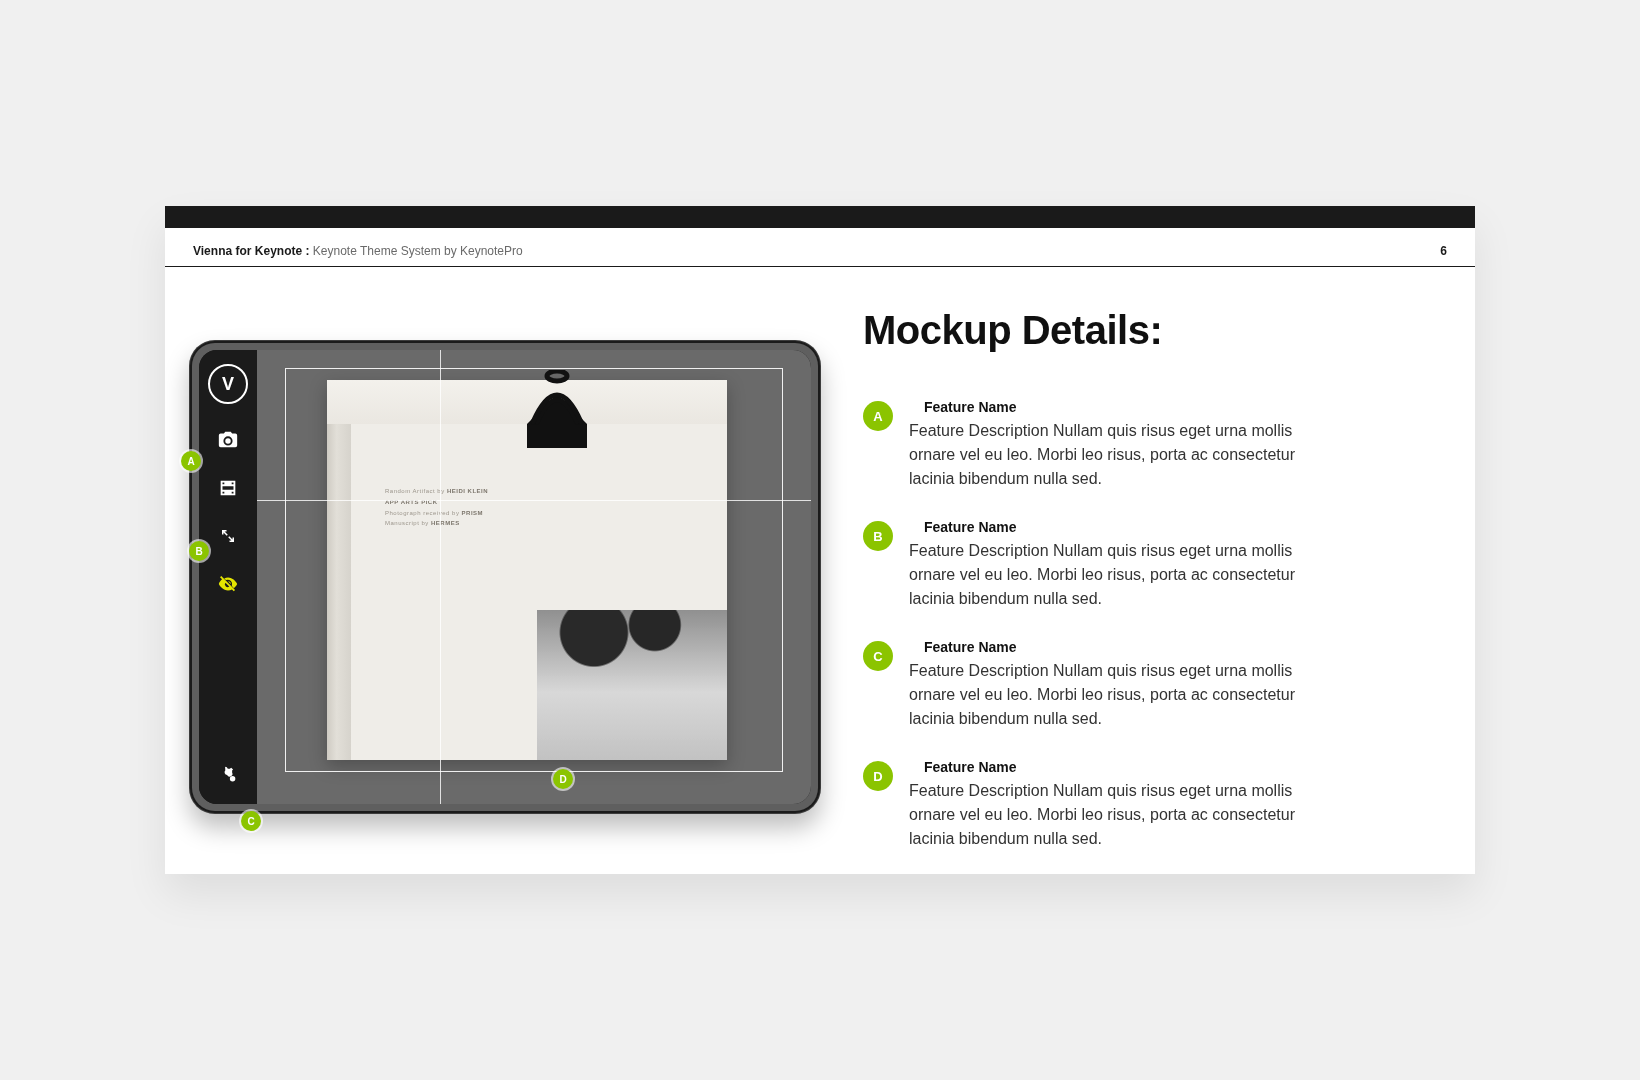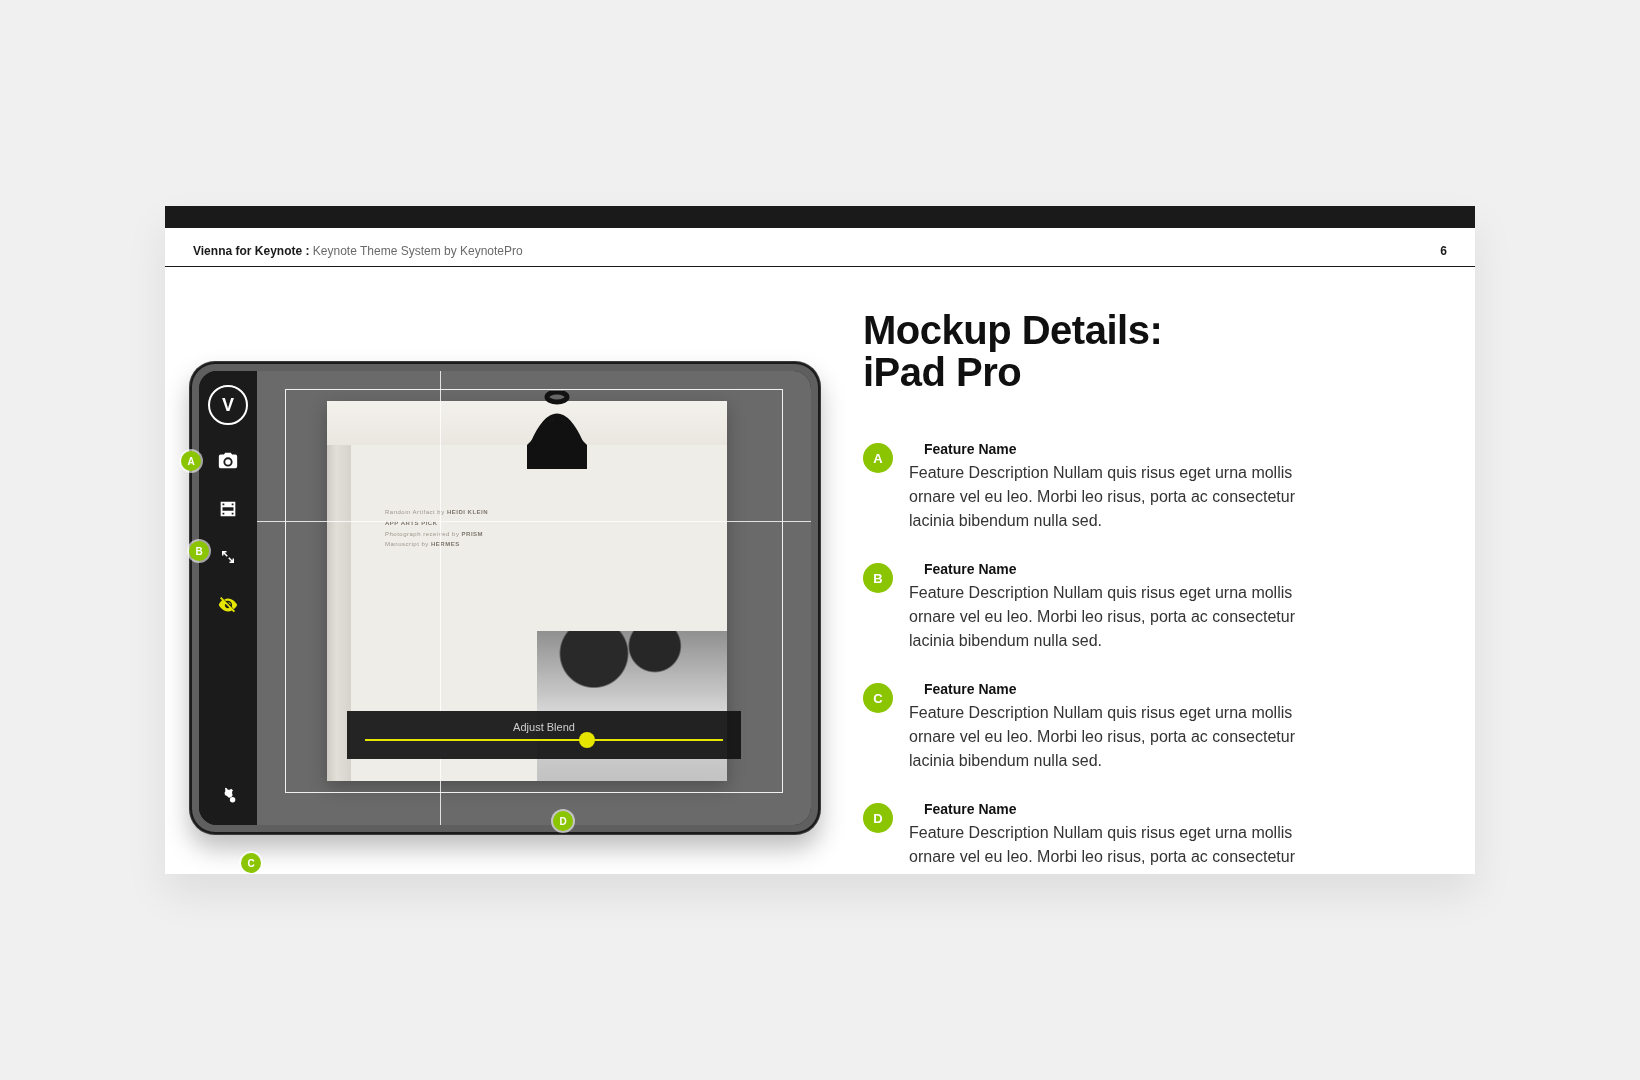--- a/index.html
+++ b/index.html
@@ -280,41 +280,34 @@
                   </svg>
               </div>
             </div>
 
             <div class="guides">
               <div class="outer"></div>
               <div class="h1"></div>
               <div class="v1"></div>
             </div>
 
-            <div class="slider-box">
-              <div class="slider-label">Adjust Blend</div>
-              <div class="slider-track">
-                <div class="slider-thumb"></div>
-              </div>
-            </div>
           </div>
 
         </div>
       </div>
 
       <div class="marker a">A</div>
       <div class="marker b">B</div>
       <div class="marker c">C</div>
       <div class="marker d">D</div>
     </div>
 
     <div class="text-col">
       <h1 class="title">
         <span>Mockup Details:</span><br>
-        <span>iPad Pro</span>
       </h1>
 
       <div class="features">
         <div class="feat">
           <div class="badge">A</div>
           <div class="ftext">
             <div class="fname">Feature Name</div>
             <div class="fdesc">Feature Description Nullam quis risus eget urna mollis ornare vel eu leo. Morbi leo risus, porta ac consectetur lacinia bibendum nulla sed.</div>
           </div>
         </div>

